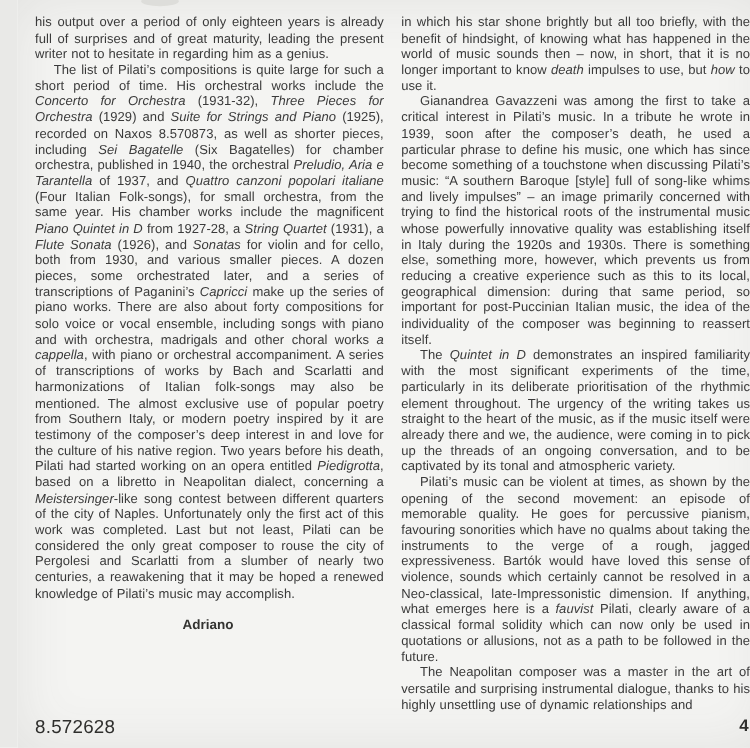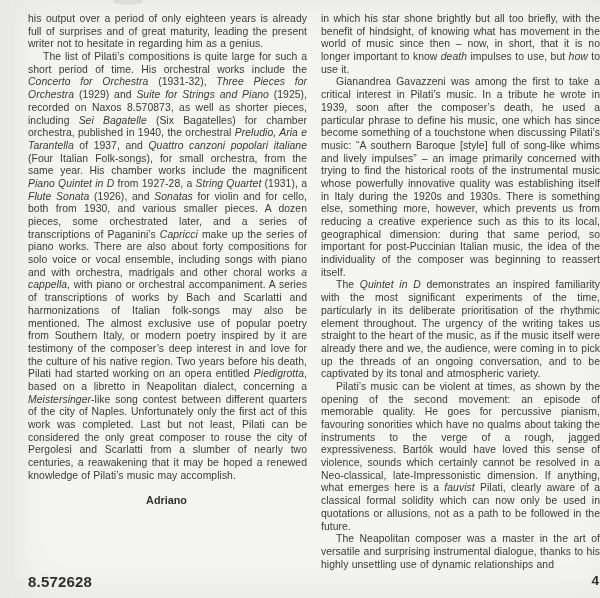--- a/index.html
+++ b/index.html
@@ -44,21 +44,21 @@
     display: block;
     font-weight: bold; font-size: 10.8px; line-height: 13px;
     color: #333331;
   }
   .sig-editor {
     display: block;
     font-style: italic; font-size: 10.4px; line-height: 13px;
   }
   .catalog-number {
     position: absolute; left: 14px; bottom: 8px;
-    font-weight: bold; font-size: 15px; letter-spacing: 0.2px;
+    font-weight: normal; font-size: 15px; letter-spacing: 0.2px;
     color: #2f2f2d;
   }
   .page-number {
     position: absolute; right: 15px; bottom: 10px;
     font-weight: bold; font-size: 13.5px;
     color: #2f2f2d;
   }
 </style>
 </head>
 <body>
@@ -75,21 +75,21 @@
         </div>
 
       <div class="signature">
         <span class="sig-name">Adriano</span>
       </div>
 
     </div>
 
     <div class="col">
       <div>
-          <p class="para"><span>in which his star shone brightly but all too briefly, with the benefit of hindsight, of knowing what has movement in the world of music since then – now, in short, that it is no longer important to know </span><span class="it">death</span><span> impulses to use, but </span><span class="it">how</span><span> to use it.</span></p>
+          <p class="para"><span>in which his star shone brightly but all too briefly, with the benefit of hindsight, of knowing what has happened in the world of music sounds then – now, in short, that it is no longer important to know </span><span class="it">death</span><span> impulses to use, but </span><span class="it">how</span><span> to use it.</span></p>
           <p class="para indent"><span>Gianandrea Gavazzeni was among the first to take a critical interest in Pilati’s music. In a tribute he wrote in 1939, soon after the composer’s death, he used a particular phrase to define his music, one which has since become something of a touchstone when discussing Pilati’s music: “A southern Baroque [style] full of song-like whims and lively impulses” – an image primarily concerned with trying to find the historical roots of the instrumental music whose powerfully innovative quality was establishing itself in Italy during the 1920s and 1930s. There is something else, something more, however, which prevents us from reducing a creative experience such as this to its local, geographical dimension: during that same period, so important for post-Puccinian Italian music, the idea of the individuality of the composer was beginning to reassert itself.</span></p>
           <p class="para indent"><span>The </span><span class="it">Quintet in D</span><span> demonstrates an inspired familiarity with the most significant experiments of the time, particularly in its deliberate prioritisation of the rhythmic element throughout. The urgency of the writing takes us straight to the heart of the music, as if the music itself were already there and we, the audience, were coming in to pick up the threads of an ongoing conversation, and to be captivated by its tonal and atmospheric variety.</span></p>
           <p class="para indent"><span>Pilati’s music can be violent at times, as shown by the opening of the second movement: an episode of memorable quality. He goes for percussive pianism, favouring sonorities which have no qualms about taking the instruments to the verge of a rough, jagged expressiveness. Bartók would have loved this sense of violence, sounds which certainly cannot be resolved in a Neo-classical, late-Impressonistic dimension. If anything, what emerges here is a </span><span class="it">fauvist</span><span> Pilati, clearly aware of a classical formal solidity which can now only be used in quotations or allusions, not as a path to be followed in the future.</span></p>
           <p class="para indent"><span>The Neapolitan composer was a master in the art of versatile and surprising instrumental dialogue, thanks to his highly unsettling use of dynamic relationships and</span></p>
         </div>
     </div>
 
   </div>
 
   <div class="catalog-number">8.572628</div>

